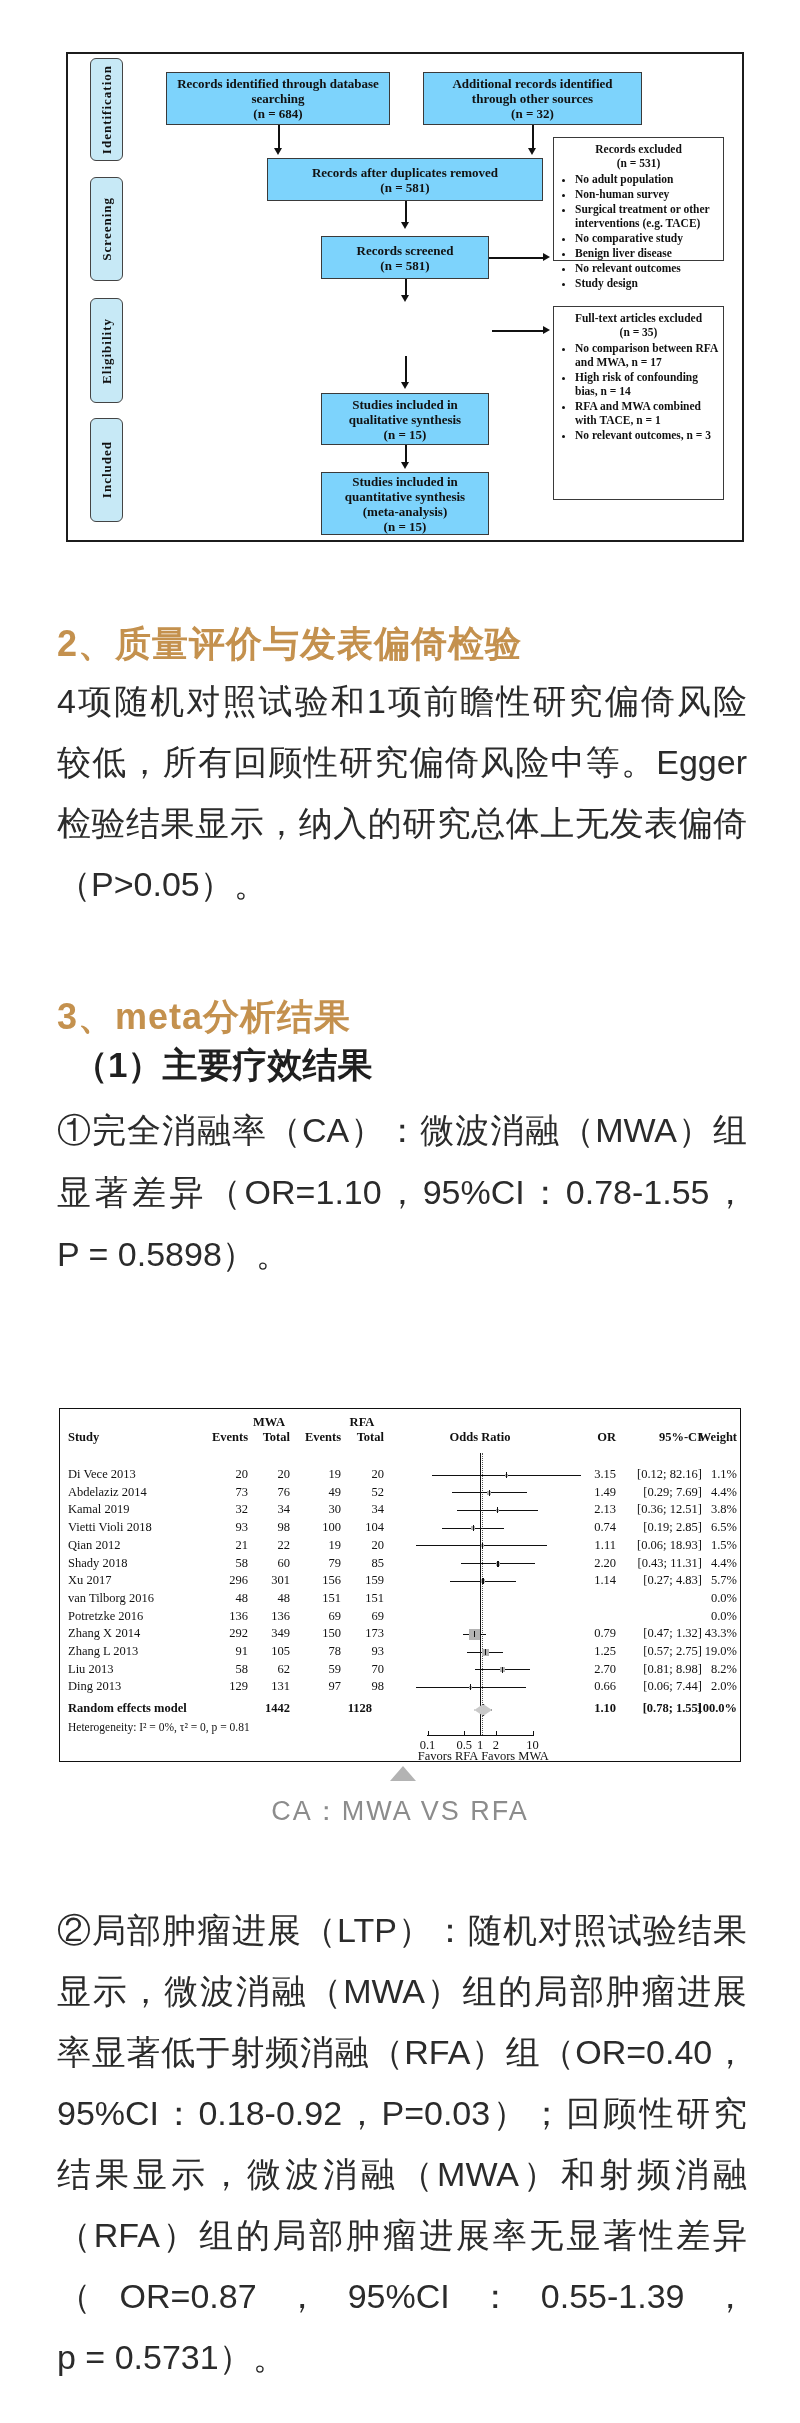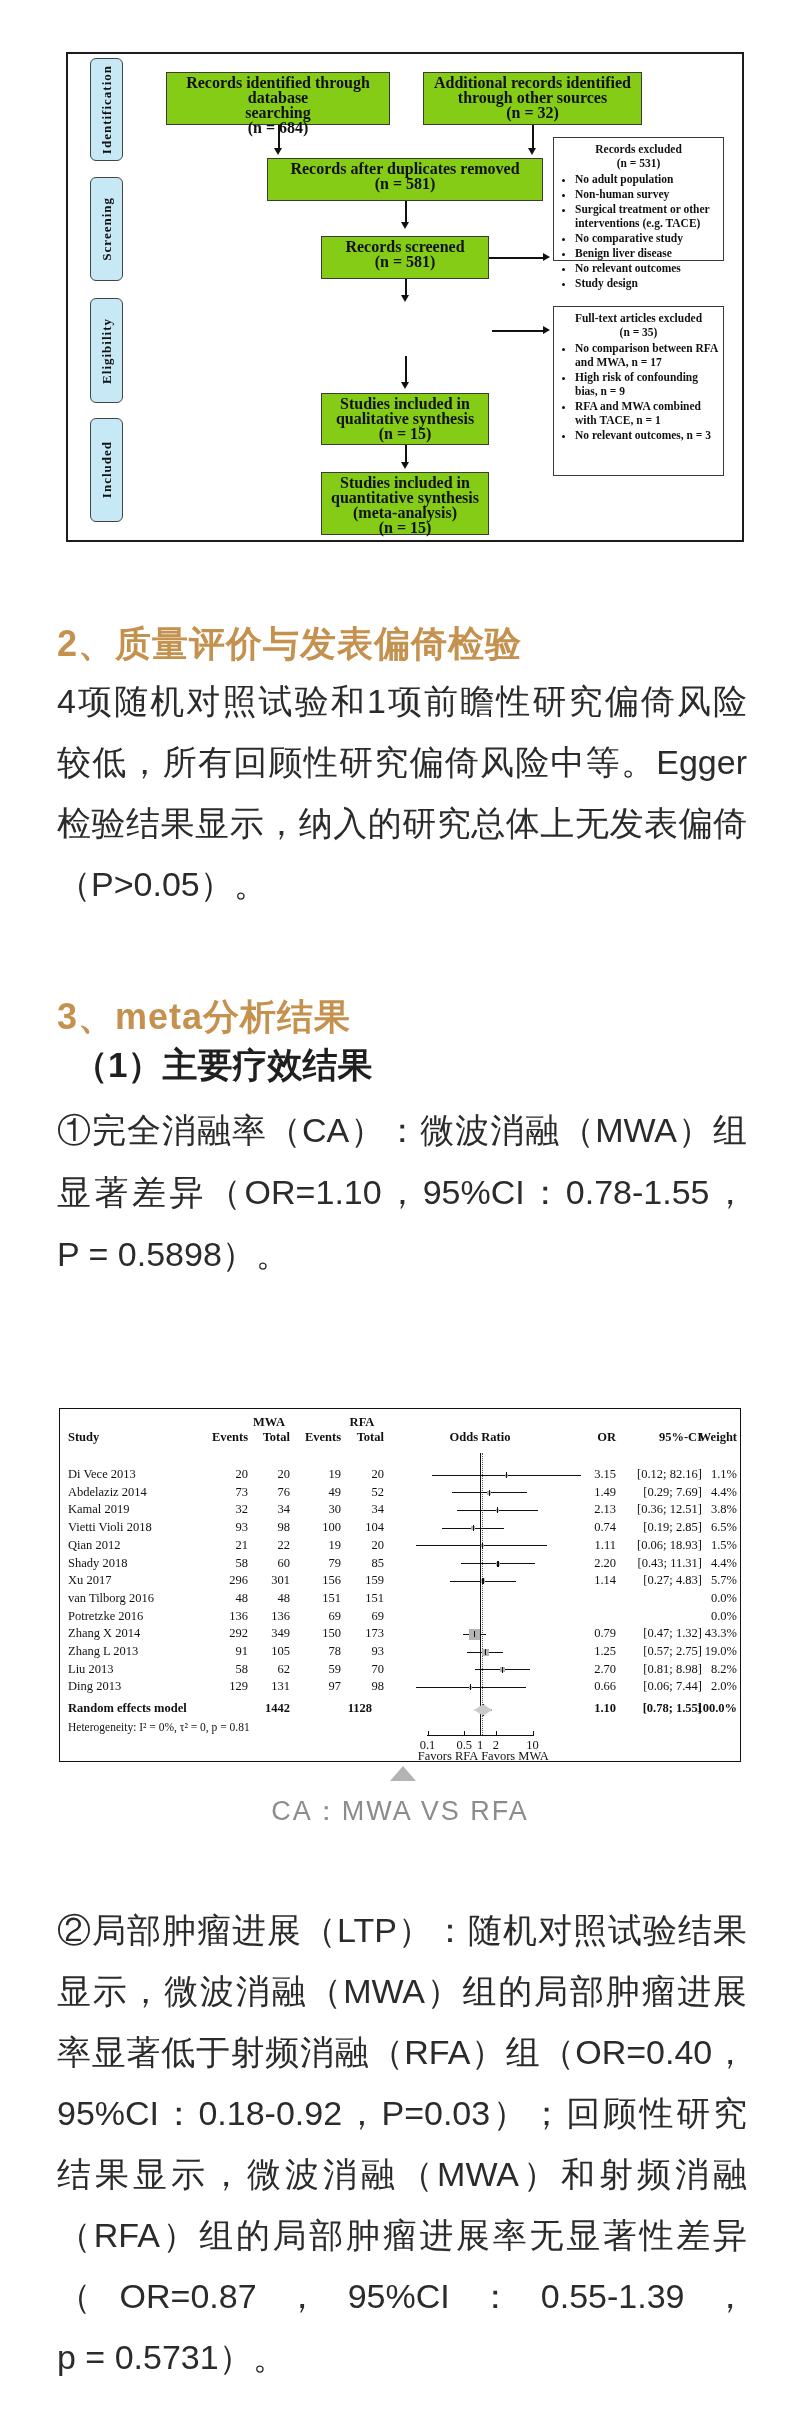--- a/index.html
+++ b/index.html
@@ -1,19 +1,19 @@
 <!DOCTYPE html>
 <html><head>
 <meta charset="utf-8">
 <style>
   html,body{margin:0;padding:0;background:#fff;}
   body{width:800px;height:2423px;position:relative;font-family:"Liberation Sans",sans-serif;overflow:hidden;}
   
   #flowchart{position:absolute;left:66px;top:52px;width:674px;height:486px;border:2px solid #1c1c1c;background:#fff;}
-  .fc-box{position:absolute;border:1.5px solid #3a3a3a;background:#84cc16;display:flex;flex-direction:column;align-items:center;font-family:"Liberation Serif",serif;font-size:16px;line-height:15px;font-weight:bold;color:#111;text-align:center;padding:2px;box-sizing:border-box;}
+  .fc-box{position:absolute;border:1.5px solid #3a3a3a;background:#7dd3fc;display:flex;flex-direction:column;justify-content:center;align-items:center;font-family:"Liberation Serif",serif;font-size:13px;line-height:15px;font-weight:bold;color:#111;text-align:center;padding:2px;box-sizing:border-box;}
   .fc-side{position:absolute;border:1.2px solid #444;background:#c7e9f6;border-radius:6px;display:flex;align-items:center;justify-content:center;}
   .fc-side span{writing-mode:vertical-rl;transform:rotate(180deg);font-family:"Liberation Serif",serif;font-weight:bold;font-size:13px;letter-spacing:1px;color:#111;}
   .fc-excl{position:absolute;border:1.5px solid #3a3a3a;background:#fff;font-family:"Liberation Serif",serif;font-size:11.5px;line-height:14px;font-weight:bold;color:#111;box-sizing:border-box;padding:4px 5px;}
   .fc-excl .t{text-align:center;}
   .fc-excl ul{margin:2px 0 0 2px;padding-left:14px;}
   .fc-excl li{margin:0 0 1px 0;}
   .arr-v{position:absolute;width:1.5px;background:#111;}
   .arr-h{position:absolute;height:1.5px;background:#111;}
   .ah-d{position:absolute;width:0;height:0;border-left:4.5px solid transparent;border-right:4.5px solid transparent;border-top:7px solid #111;}
   .ah-r{position:absolute;width:0;height:0;border-top:4.5px solid transparent;border-bottom:4.5px solid transparent;border-left:7px solid #111;}
@@ -78,26 +78,26 @@
       <ul>
         <li>No adult population</li>
         <li>Non-human survey</li>
         <li>Surgical treatment or other interventions (e.g. TACE)</li>
         <li>No comparative study</li>
         <li>Benign liver disease</li>
         <li>No relevant outcomes</li>
         <li>Study design</li>
       </ul>
     </div>
-    <div class="fc-excl" style="left: 485px; top: 252px; width: 171px; height: 170px;">
+    <div class="fc-excl" style="left: 485px; top: 252px; width: 171px; height: 194px;">
       <div class="t">Full-text articles excluded</div>
       <div class="t">(n = 35)</div>
       <ul>
         <li>No comparison between RFA and MWA, n = 17</li>
-        <li>High risk of confounding bias, n = 9</li>
+        <li>High risk of confounding bias, n = 14</li>
         <li>RFA and MWA combined with TACE, n = 1</li>
         <li>No relevant outcomes, n = 3</li>
       </ul>
     </div>
     <div class="fc-side" style="left: 22px; top: 4px; width: 31px; height: 101px;">
       <span>Identification</span>
     </div>
     <div class="fc-side" style="left: 22px; top: 123px; width: 31px; height: 102px;">
       <span>Screening</span>
     </div>

